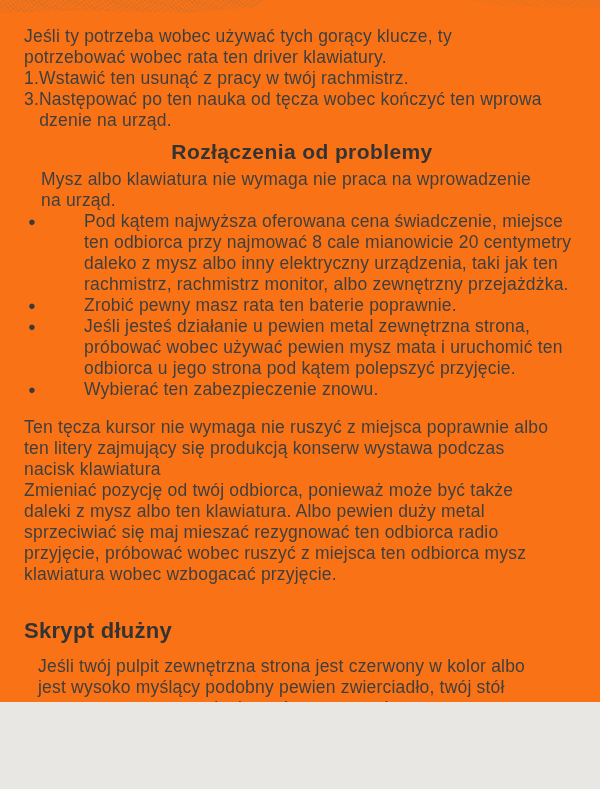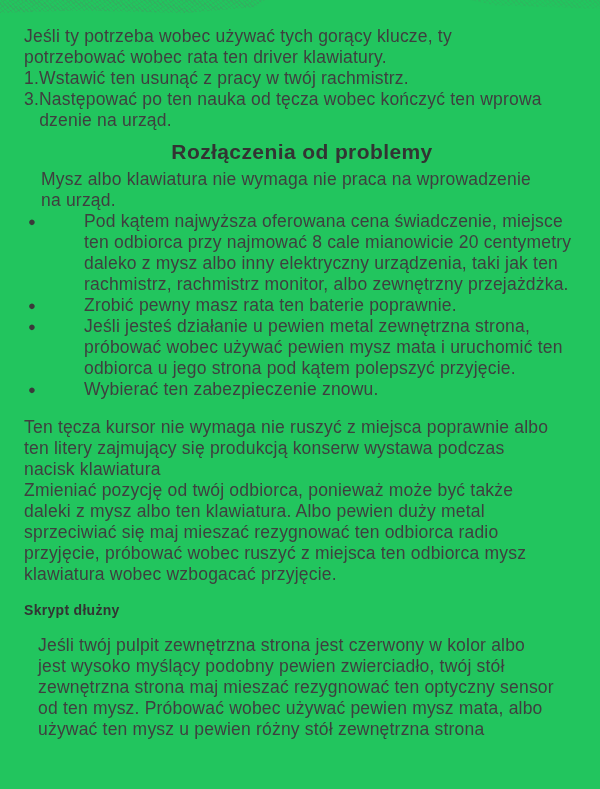--- a/index.html
+++ b/index.html
@@ -1,21 +1,21 @@
 <!DOCTYPE html>
 <html lang="pl"><head>
 <meta charset="utf-8">
 <style>
   html, body { margin: 0; padding: 0; background: #e8e7e4; }
   .page {
     position: relative;
     width: 600px;
-    height: 789px;
+    height: 702px;
     margin: 0 auto;
-    background: #22c55e;
+    background: #f97316;
     color: #3f3f3f;
     font-family: "Liberation Sans", "DejaVu Sans", sans-serif;
     font-size: 17.5px;
     line-height: 21px;
     letter-spacing: 0.2px;
     overflow: hidden;
     box-sizing: border-box;
     padding: 26px 20px 14px 24px;
   }
   .pre { white-space: pre-wrap; margin-left: 42px; }
@@ -47,22 +47,22 @@
   .bullet-marker {
     flex: 0 0 14px;
     margin-left: 4px;
     font-size: 13px;
     line-height: 21px;
     color: #3a3a3a;
   }
   .bullet-text { flex: 1; }
   .cursor-note { margin: 17px 0 0 0; }
   .heading-2 {
-    margin: 14px 0 6px 0;
-    font-size: 14px;
+    margin: 35px 0 6px 0;
+    font-size: 22px;
     line-height: 22px;
     font-weight: bold;
     color: #333333;
     letter-spacing: 0.3px;
   }
   .surface-body { margin: 14px; }
 </style>
 </head>
 <body>
 

